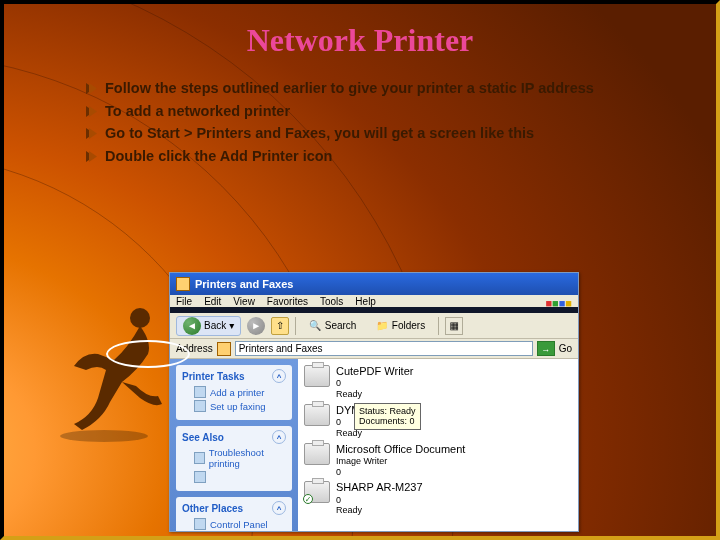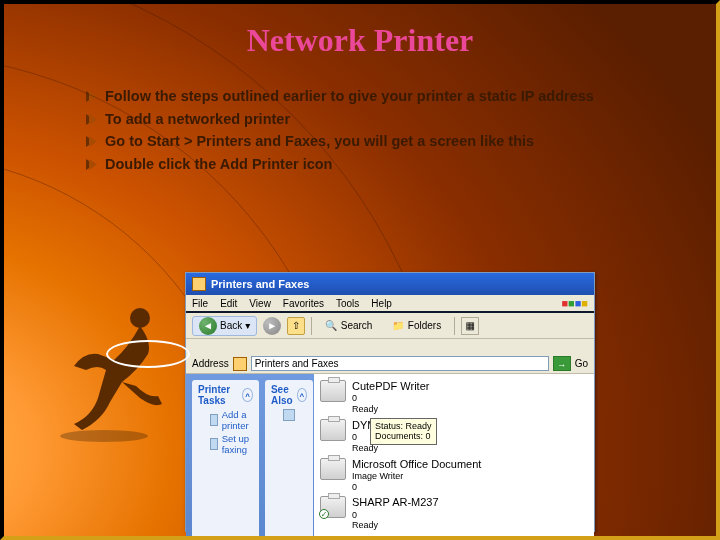--- a/index.html
+++ b/index.html
@@ -14,48 +14,48 @@
     border-right-color: #d4a017;
     border-bottom-color: #d4a017;
   }
   
   .arc { position: absolute; border: 1px solid rgba(60,20,0,0.35); border-radius: 50%; pointer-events: none; }
   .arc1 { width: 1100px; height: 1100px; left: -650px; top: -50px; }
   .arc2 { width: 900px; height: 900px; left: -550px; top: 50px; }
   .arc3 { width: 700px; height: 700px; left: -450px; top: 150px; }
 
   .title { font-family: "Times New Roman", serif; font-size: 32px; text-align: center; padding-top: 18px; color: #ec4899; }
-  .bullets { margin: 28px 40px 10px 82px; }
+  .bullets { margin: 20px 40px 10px 82px; }
   .brow { display: flex; align-items: flex-start; margin-bottom: 4px; }
   .brow .arrow { flex: 0 0 auto; margin-right: 8px; margin-top: 4px; }
   .brow .txt { font-size: 14.5px; font-weight: bold; color: #3a1a00; line-height: 1.28; }
   .arrow svg { display: block; }
 
   .runner { position: absolute; left: 40px; top: 300px; width: 130px; height: 140px; pointer-events: none; }
 
   
-  .win { position: absolute; left: 181px; top: 268px; width: 410px; height: 260px; background: #ece9d8; border: 1px solid #7f9abf; box-shadow: 1px 1px 3px rgba(0,0,0,0.4); font-family: Tahoma, sans-serif; font-size: 10px; color: #000; }
+  .win { position: absolute; left: 165px; top: 268px; width: 410px; height: 260px; background: #ece9d8; border: 1px solid #7f9abf; box-shadow: 1px 1px 3px rgba(0,0,0,0.4); font-family: Tahoma, sans-serif; font-size: 10px; color: #000; }
   .win-title { height: 22px; background: linear-gradient(#2a6ae0, #1e4fb0); display: flex; align-items: center; padding: 0 6px; color: #fff; font-weight: bold; font-size: 11px; }
   .win-title .win-ico { width: 14px; height: 14px; background: #ffd070; border: 1px solid #a06000; margin-right: 5px; }
-  .win-menu { height: 18px; background: #ece9d8; display: flex; align-items: center; padding: 0 6px; gap: 12px; font-size: 10px; border-bottom: 2px solid #0f172a; position: relative; }
+  .win-menu { height: 18px; background: #ece9d8; display: flex; align-items: center; padding: 0 6px; gap: 12px; font-size: 10px; border-bottom: 6px solid #0f172a; position: relative; }
   .win-menu .xp-flag { position: absolute; right: 6px; top: 2px; font-size: 11px; }
   .xp-flag span:nth-child(1){color:#e03030}
   .xp-flag span:nth-child(2){color:#30a030}
   .xp-flag span:nth-child(3){color:#3060e0}
   .xp-flag span:nth-child(4){color:#e0b000}
   .win-tool { height: 26px; background: #ece9d8; display: flex; align-items: center; padding: 0 6px; gap: 6px; border-bottom: 1px solid #c0bba8; }
   .win-tool .tbtn { height: 20px; padding: 0 6px; display: flex; align-items: center; gap: 3px; border: 1px solid transparent; border-radius: 3px; font-size: 10px; }
   .win-tool .tbtn.back { background: #dce5f5; border-color: #9fb8dd; }
   .win-tool .circ { width: 18px; height: 18px; border-radius: 50%; background: radial-gradient(circle at 30% 30%, #6fb36f, #2a7a2a); display: flex; align-items: center; justify-content: center; color: #fff; font-size: 10px; }
   .win-tool .circ.dis { background: radial-gradient(circle at 30% 30%, #bbb, #888); }
-  .win-addr { height: 20px; background: #ece9d8; display: flex; align-items: center; padding: 0 6px; gap: 4px; border-bottom: 1px solid #c0bba8; font-size: 10px; margin-top: 15px; }
+  .win-addr { height: 20px; background: #ece9d8; display: flex; align-items: center; padding: 0 6px; gap: 4px; border-bottom: 1px solid #c0bba8; font-size: 10px; }
   .win-addr input { flex: 1; height: 15px; font-size: 10px; padding: 0 3px; border: 1px solid #7f9db9; }
   .win-addr .go { width: 18px; height: 15px; background: #3a9a3a; color: #fff; display: flex; align-items: center; justify-content: center; font-size: 9px; border: 1px solid #2a7a2a; }
   .win-body { display: flex; height: calc(100% - 86px); }
-  .sidebar { width: 128px; background: linear-gradient(#6f9adf, #5a86cf); padding: 6px; display: flex; flex-direction: row; gap: 6px; overflow: hidden; }
+  .sidebar { width: 128px; background: linear-gradient(#6f9adf, #5a86cf); padding: 6px; display: flex; flex-direction: column; gap: 6px; overflow: hidden; }
   .panel { background: #eef3fb; border-radius: 3px; padding: 4px 6px 6px; font-size: 9.5px; color: #215dc6; }
   .panel .ptitle { display: flex; justify-content: space-between; align-items: center; font-weight: bold; font-size: 10px; color: #215dc6; margin-bottom: 3px; }
   .panel .ptitle .chev { width: 14px; height: 14px; border-radius: 50%; border: 1px solid #9bb7e0; display: flex; align-items: center; justify-content: center; font-size: 8px; }
   .panel .pitem { display: flex; align-items: center; gap: 4px; margin: 2px 0; color: #215dc6; padding-left: 12px; }
   .panel .pitem .pico { width: 12px; height: 12px; background: #c0d8f0; border: 1px solid #7fa0c0; }
   .content { flex: 1; background: #fff; padding: 6px; display: flex; flex-direction: column; gap: 4px; position: relative; }
   .prow { display: flex; align-items: flex-start; gap: 6px; }
   .pico2 { width: 26px; height: 22px; background: linear-gradient(#f2f2f2,#d0d0d0); border: 1px solid #999; border-radius: 2px; position: relative; }
   .pico2::after { content:""; position:absolute; width: 10px; height: 4px; background: #eee; border: 1px solid #aaa; top: -4px; left: 7px; }
   .pinfo { font-size: 9px; line-height: 1.2; }
@@ -179,20 +179,24 @@
             <span>Set up faxing</span>
           </div>
       </div>
       <div class="panel">
         <div class="ptitle">
             <span>See Also</span>
             <span class="chev">˄</span>
           </div>
         <div class="pitem">
             <span class="pico"></span>
+            <span>Troubleshoot printing</span>
+          </div>
+        <div class="pitem">
+            <span class="pico"></span>
           </div>
       </div>
       <div class="panel">
         <div class="ptitle">
             <span>Other Places</span>
             <span class="chev">˄</span>
           </div>
         <div class="pitem">
             <span class="pico"></span>
             <span>Control Panel</span>

